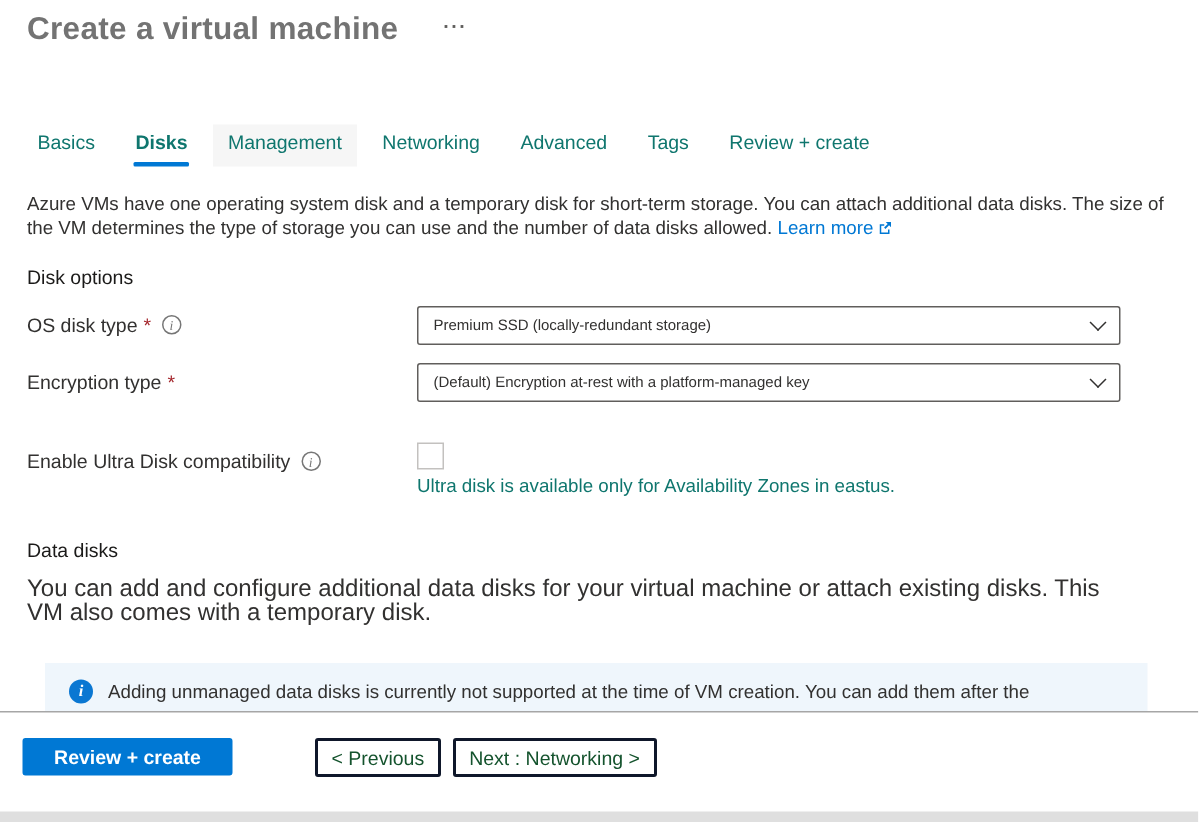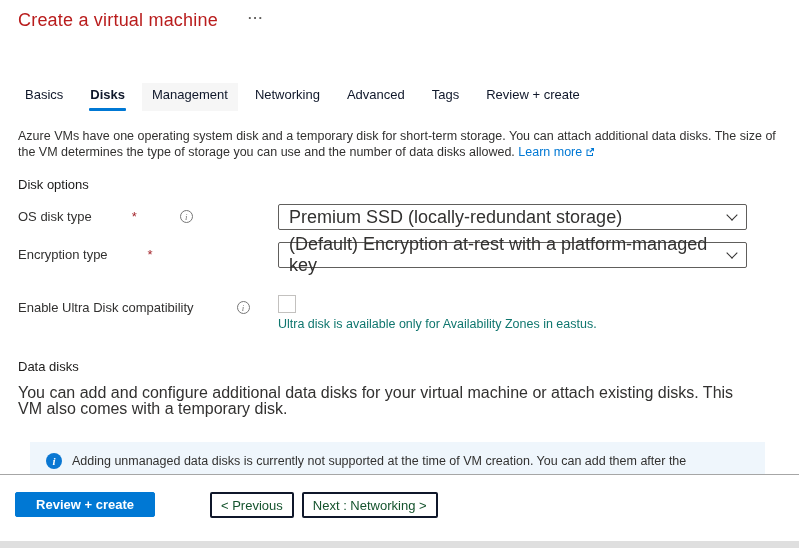--- a/index.html
+++ b/index.html
@@ -5,55 +5,55 @@
   * { margin:0; padding:0; box-sizing:border-box; }
   html,body { background:#ffffff; }
   .page {
     position:relative; width:799px; height:548px; overflow:hidden;
     background:#fff; font-family:"Liberation Sans", sans-serif; color:#323130;
   }
   .content { position:absolute; top:0; left:0; width:799px; height:474px; overflow:hidden; }
 
   
   .header { padding:7px 0 0 18px; display:flex; align-items:flex-start; }
-  .page-title { font-size:18px; font-weight:400; color:#b91c1c; line-height:26px; letter-spacing:.2px; }
+  .page-title { font-size:21px; font-weight:700; color:#737373; line-height:26px; letter-spacing:.2px; }
   .more-btn { margin:2px 0 0 30px; border:none; background:transparent; color:#605e5c;
     font-size:13px; font-weight:700; letter-spacing:1px; cursor:pointer; line-height:18px; }
 
   
   .tabs { display:flex; margin:50px 0 0 15px; }
   .tab { position:relative; border:none; background:transparent; cursor:pointer;
-    font-family:"Liberation Sans", sans-serif; font-size:13px; color:#0f172a;
+    font-family:"Liberation Sans", sans-serif; font-size:13px; color:#0f766e;
     padding:4px 10px 9px 10px; margin-right:7px; line-height:15px; }
   .tab.active { font-weight:700; }
   .tab.active::after { content:""; position:absolute; left:9px; right:9px; bottom:0;
     height:3px; background:#0078d4; border-radius:1px; }
   .tab.hovered { background:#f6f6f6; }
 
   
   .intro { margin:17px 18px 0 18px; font-size:12.5px; line-height:16px; max-width:762px; }
   .link { color:#0078d4; text-decoration:none; cursor:pointer; }
   .ext-icon { display:inline-block; vertical-align:-1px; margin-left:3px; }
 
   
   .section-heading { margin:16px 0 0 18px; font-size:13px; font-weight:400; color:#1b1a19; }
 
   
   .form-row { display:flex; margin-left:18px; }
   .row-os { margin-top:12px; }
   .row-enc { margin-top:12px; }
   .row-ultra { margin-top:27px; }
-  .form-label { width:260px; padding-top:5px; font-size:13px; color:#323130; display:flex; align-items:flex-start;gap:36px; }
+  .form-label { width:260px; padding-top:5px; font-size:13px; color:#323130; display:flex; align-items:flex-start; }
   .req { color:#a4262c; margin-left:4px; }
   .info-icon { display:inline-flex; align-items:center; justify-content:center;
     width:13px; height:13px; margin-left:7px; margin-top:1px; border:1px solid #767676; border-radius:50%;
     font-family:"Liberation Serif", serif; font-style:italic; font-size:9px; color:#767676; cursor:default; }
   .dropdown { display:flex; align-items:center; justify-content:space-between;
     width:469px; height:26px; border:1px solid #605e5c; border-radius:2px;
-    background:#fff; padding:0 10px; font-size:18px; cursor:pointer; }
+    background:#fff; padding:0 10px; font-size:10px; cursor:pointer; }
   .chevron { width:8px; height:8px; border-right:1.4px solid #323130; border-bottom:1.4px solid #323130;
     transform:rotate(45deg); margin-top:-4px; flex:0 0 auto; }
   .checkbox { width:18px; height:18px; border:1px solid #c3c1bf; background:#fff; cursor:pointer; }
   .helper-text { margin-top:4px; font-size:12.5px; color:#0f766e; line-height:15px; }
 
   .body-paragraph { margin:11px 40px 0 18px; font-size:16px; line-height:16px; max-width:740px; }
 
   
   .info-banner { display:flex; margin:25px 34px 0 30px; background:#eff6fc; padding:10px 14px 10px 16px; }
   .banner-icon { flex:0 0 auto; width:16px; height:16px; border-radius:50%; background:#0a77d2; color:#fff;

